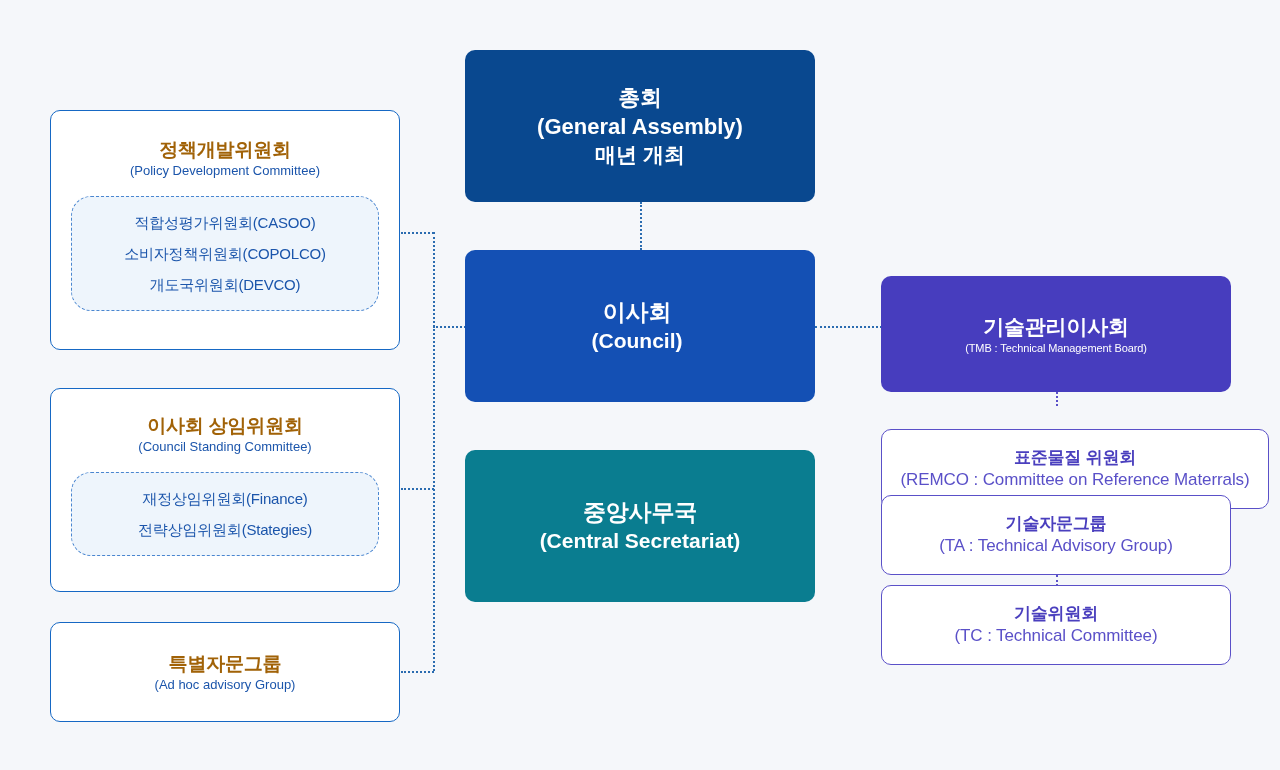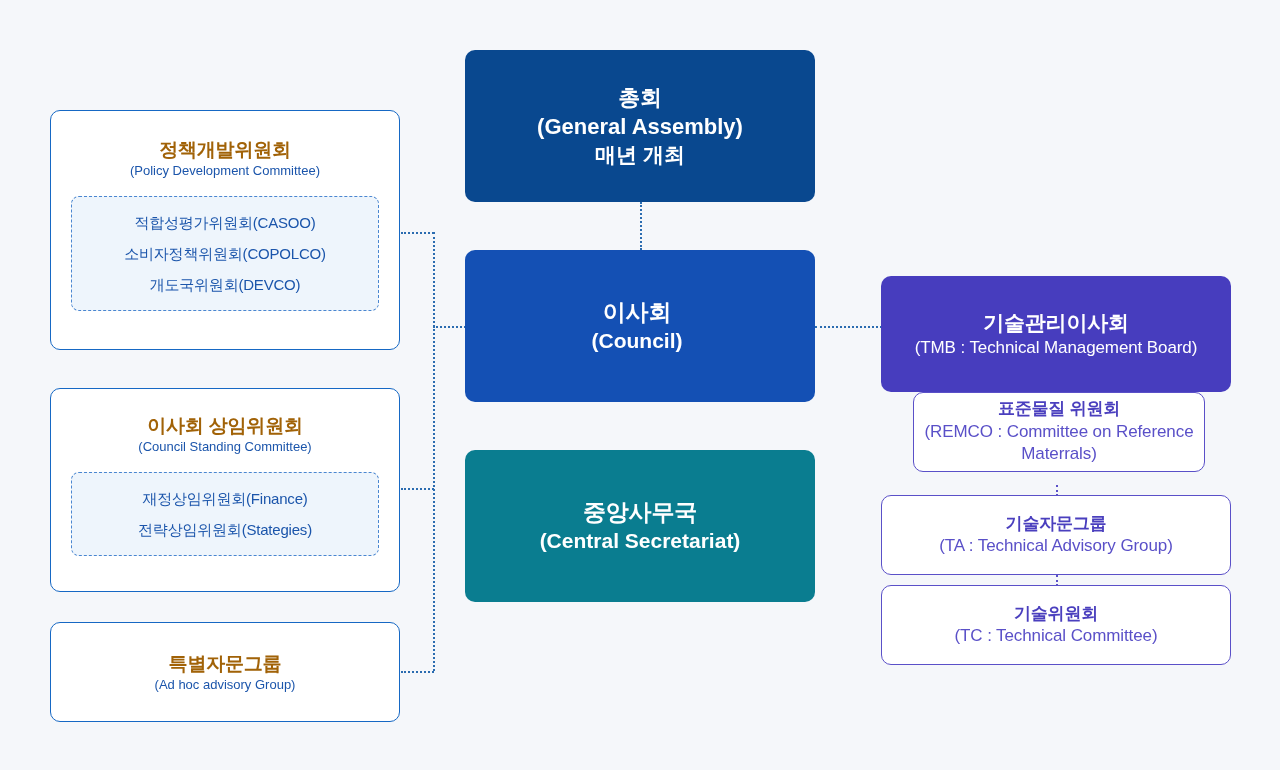--- a/index.html
+++ b/index.html
@@ -60,21 +60,21 @@
   #node-central-secretariat {
     left: 465px; top: 450px; width: 350px; height: 152px;
     background: #0a7d90;
   }
 
   #node-tmb {
     left: 881px; top: 276px; width: 350px; height: 116px;
     background: #473dbe;
   }
   #node-tmb .ko { font-size: 21px; }
-  #node-tmb .en { font-size: 17px; font-weight: normal; letter-spacing: -0.1px; }
+  #node-tmb .en { font-size: 11px; font-weight: normal; letter-spacing: -0.1px; }
 
   
   .outlined {
     background: #ffffff;
     border: 1.6px solid #1668c4;
     color: #1b4fa8;
   }
   .outlined .ko { font-size: 19px; color: #a16207; }
   .outlined .en { font-size: 13px; font-weight: normal; color: #1b55ab; }
 
@@ -88,21 +88,21 @@
   }
   #node-ad-hoc {
     left: 50px; top: 622px; width: 350px; height: 100px;
   }
 
   
   .subpanel {
     margin-top: 17px;
     width: 308px;
     border: 1.4px dashed #4a86d0;
-    border-radius: 8px;
+    border-radius: 20px;
     background: #eef5fc;
     padding: 16px 0 15px;
     display: flex;
     flex-direction: column;
     align-items: center;
     gap: 11px;
   }
   .subpanel .sub-item {
     font-size: 15px;
     color: #1b55ab;
@@ -111,21 +111,21 @@
 
   
   .outlined-purple {
     background: #ffffff;
     border: 1.5px solid #5a50c8;
     border-radius: 10px;
   }
   .outlined-purple .ko { font-size: 17px; color: #4a3fbe; }
   .outlined-purple .en { font-size: 17px; font-weight: normal; color: #5a50c8; letter-spacing: -0.1px; }
 
-  #node-remco { left: 881px; top: 392px; width: 292px; height: 80px; margin-left: 32px; }
+  #node-remco { left: 881px; top: 429px; width: 388px; height: 80px; }
   #node-ta    { left: 881px; top: 495px; width: 350px; height: 80px; }
   #node-tc    { left: 881px; top: 585px; width: 350px; height: 80px; }
 
   
   .conn { position: absolute; }
 
   .conn-v-blue {
     border-left: 2px dotted #2b6cb0;
     width: 0;
   }

